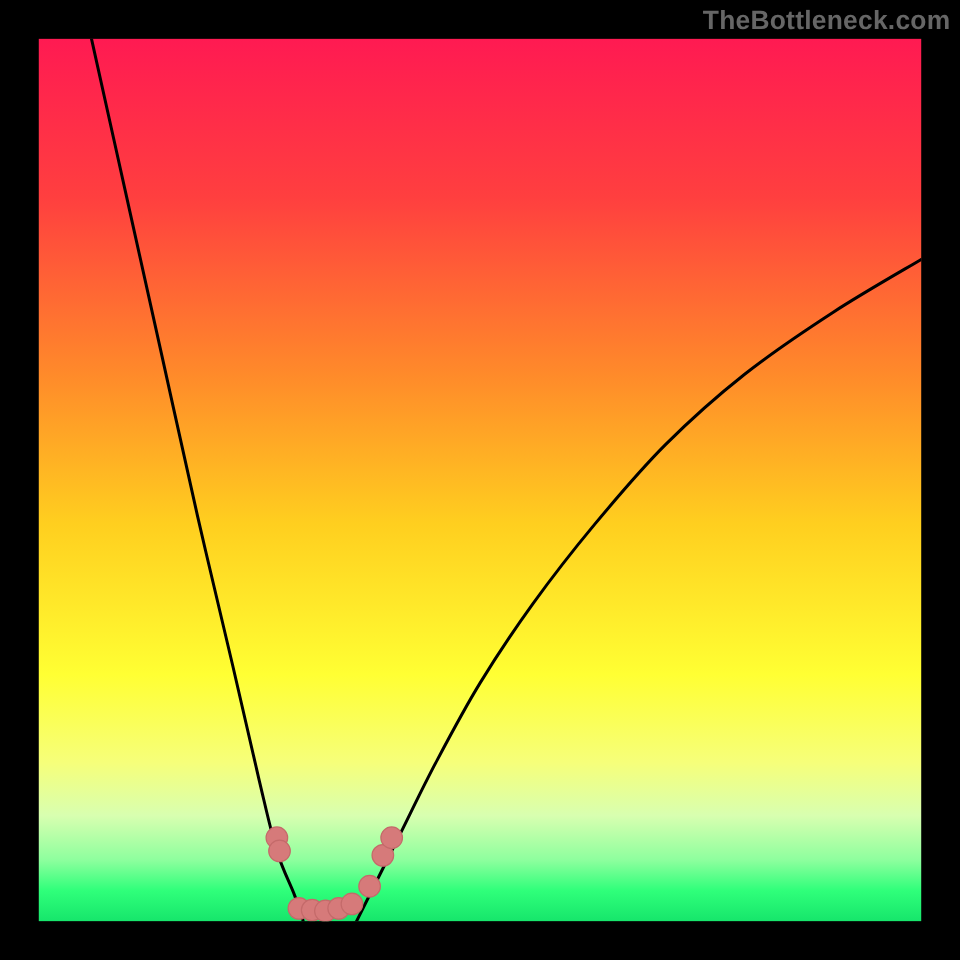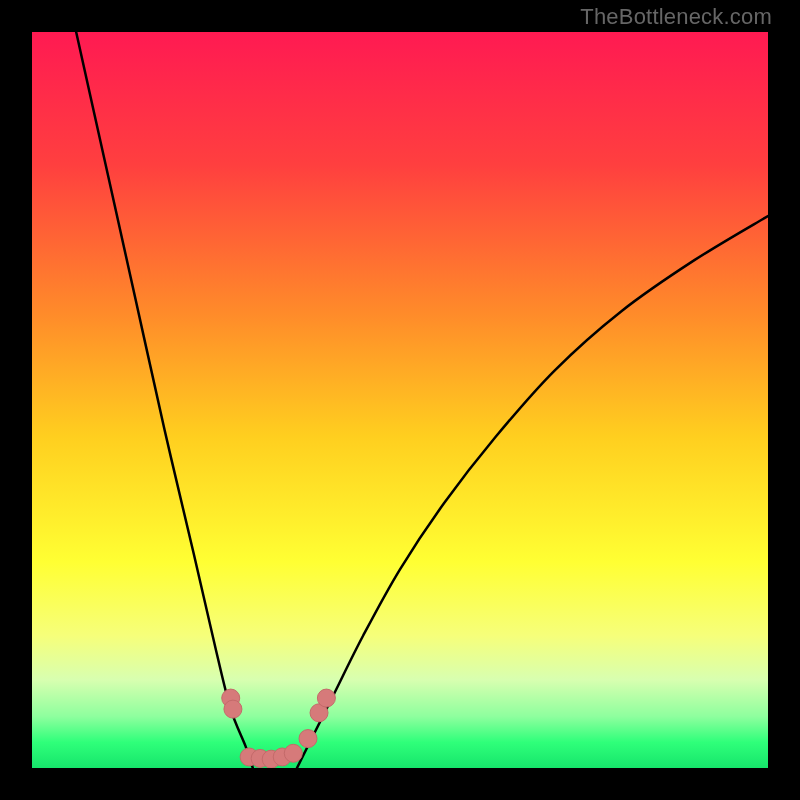--- a/index.html
+++ b/index.html
@@ -13,24 +13,24 @@
   }
   .stage {
     position: relative;
     width: 800px;
     height: 800px;
     background: #000;
   }
   .watermark {
     position: absolute;
     top: 4px;
-    right: 28px;
+    right: 8px;
     color: #666;
     font-size: 22px;
-    font-weight: 400;
+    font-weight: 700;
     letter-spacing: 0.2px;
     z-index: 50;
     user-select: none;
     text-align: right;
   }
   .plot {
     position: absolute;
     left: 32px;
     top: 32px;
     width: 736px;

